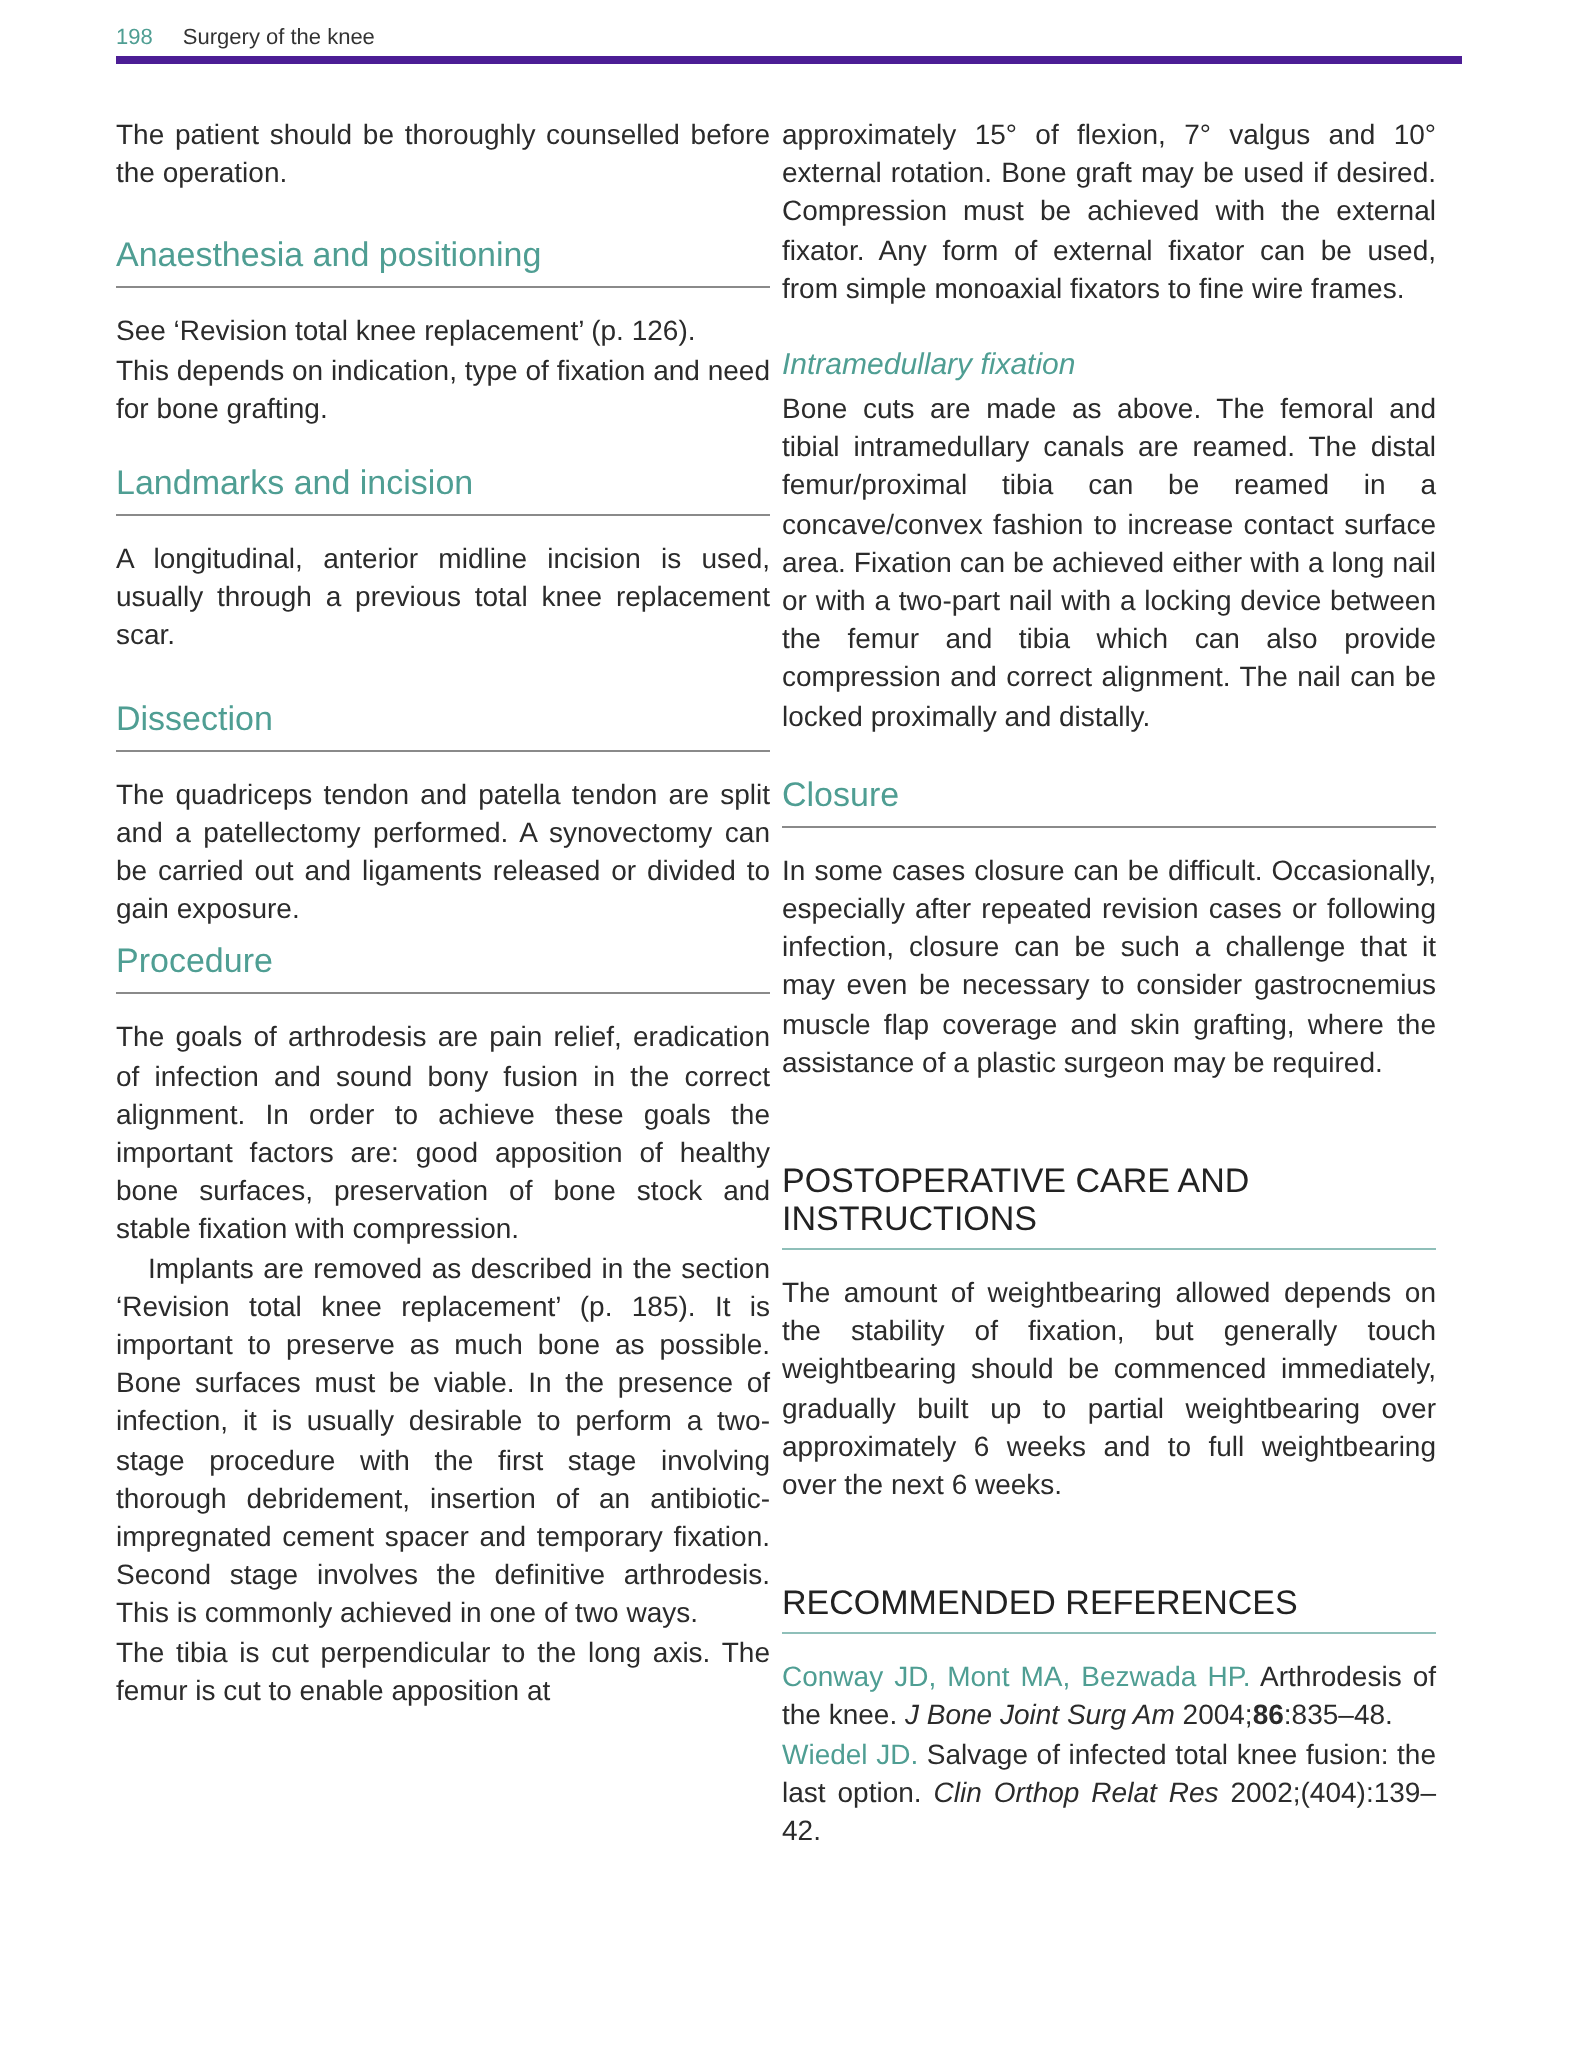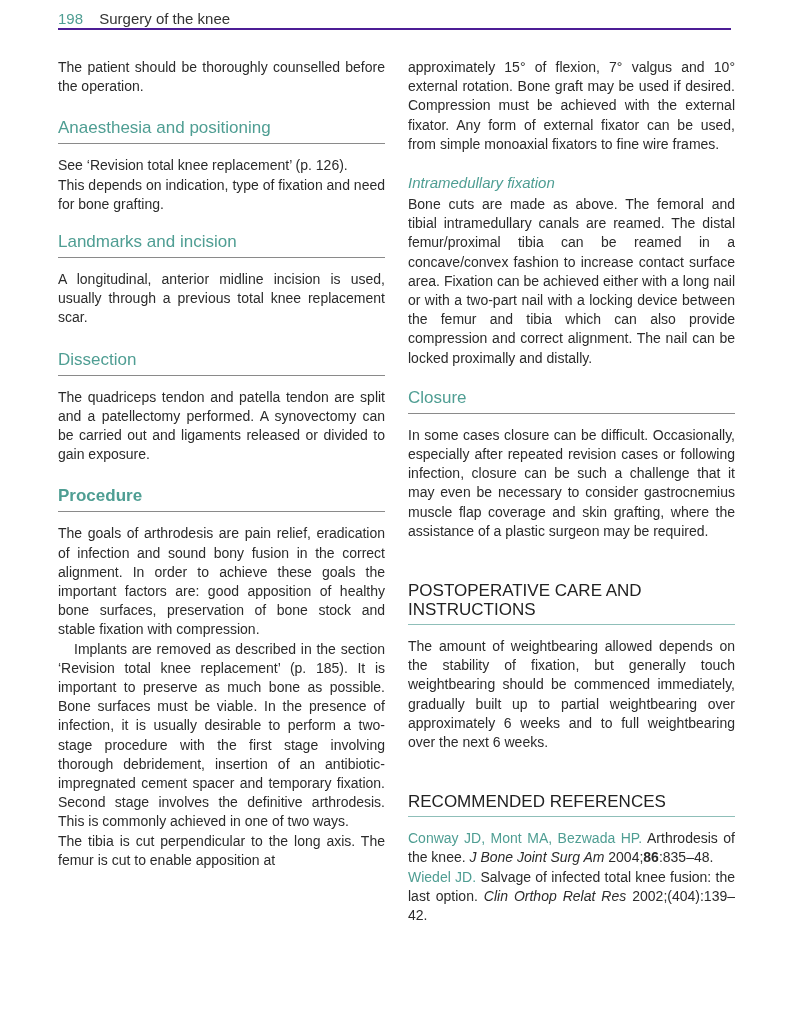--- a/index.html
+++ b/index.html
@@ -1,25 +1,25 @@
 <!DOCTYPE html>
 <html><head>
   <meta charset="utf-8">
   <style>
     html, body { margin: 0; padding: 0; background: #ffffff; }
     body { width: 790px; height: 1024px; position: relative; overflow: hidden; color: #2a2a2a; }
 
     .running-head { position: absolute; left: 58px; top: 10px; width: 673px; height: 18px;
-      border-bottom: 2px solid #4c1d95; font-family: "Liberation Sans", sans-serif; font-size: 15px; line-height: 18px; }
+      border-bottom: 4px solid #4c1d95; font-family: "Liberation Sans", sans-serif; font-size: 11px; line-height: 18px; }
     .running-head .pg { color: #4f9e93; margin-right: 12px; }
     .running-head .title { color: #333; }
 
     .col { position: absolute; top: 58px; width: 327px; }
     .col.left { left: 58px; }
-    .col.right { left: 408px; }
+    .col.right { left: 391px; }
 
     p { margin: 0; font-family: Liberation Sans, sans-serif; font-size: 14px; line-height: 19.2px; text-align: justify; color: #2b2b2b; }
     p.indent { text-indent: 16px; }
 
     .h-green { font-family: "Liberation Sans", sans-serif; color: #4f9e93; font-size: 17px; font-weight: normal;
       margin: 0; padding-bottom: 5px; border-bottom: 1.5px solid #8a8a8a; margin-bottom: 12px; }
     .h-caps { font-family: "Liberation Sans", sans-serif; color: #222; font-size: 17px; font-weight: normal;
       margin: 0; padding-bottom: 5px; border-bottom: 1.5px solid #8fbfb9; margin-bottom: 12px; line-height: 19px; }
     .h-italic { font-family: "Liberation Sans", sans-serif; color: #4f9e93; font-size: 15px; font-style: italic;
       margin: 0 0 4px 0; font-weight: normal; }
@@ -42,21 +42,21 @@
   <p>See ‘Revision total knee replacement’ (p. 126).</p>
 
   <p>This depends on indication, type of fixation and need for bone grafting.</p>
 
   <h3 class="h-green" style="margin-top:18px;">Landmarks and incision</h3>
   <p>A longitudinal, anterior midline incision is used, usually through a previous total knee replacement scar.</p>
 
   <h3 class="h-green" style="margin-top:22px;">Dissection</h3>
   <p>The quadriceps tendon and patella tendon are split and a patellectomy performed. A synovectomy can be carried out and ligaments released or divided to gain exposure.</p>
 
-  <h3 class="h-green" style="margin-top:22px;font-weight:bold;">Procedure</h3>
+  <h3 class="h-green" style="margin-top:7px;">Procedure</h3>
   <p>The goals of arthrodesis are pain relief, eradication of infection and sound bony fusion in the correct alignment. In order to achieve these goals the important factors are: good apposition of healthy bone surfaces, preservation of bone stock and stable fixation with compression.</p>
   <p class="indent">Implants are removed as described in the section ‘Revision total knee replacement’ (p. 185). It is important to preserve as much bone as possible. Bone surfaces must be viable. In the presence of infection, it is usually desirable to perform a two-stage procedure with the first stage involving thorough debridement, insertion of an antibiotic-impregnated cement spacer and temporary fixation. Second stage involves the definitive arthrodesis. This is commonly achieved in one of two ways.</p>
 
   <p>The tibia is cut perpendicular to the long axis. The femur is cut to enable apposition at</p>
 </div>
 
 <div class="col right">
   <p>approximately 15° of flexion, 7° valgus and 10° external rotation. Bone graft may be used if desired. Compression must be achieved with the external fixator. Any form of external fixator can be used, from simple monoaxial fixators to fine wire frames.</p>
 
   <h4 class="h-italic" style="margin-top:20px;">Intramedullary fixation</h4>

